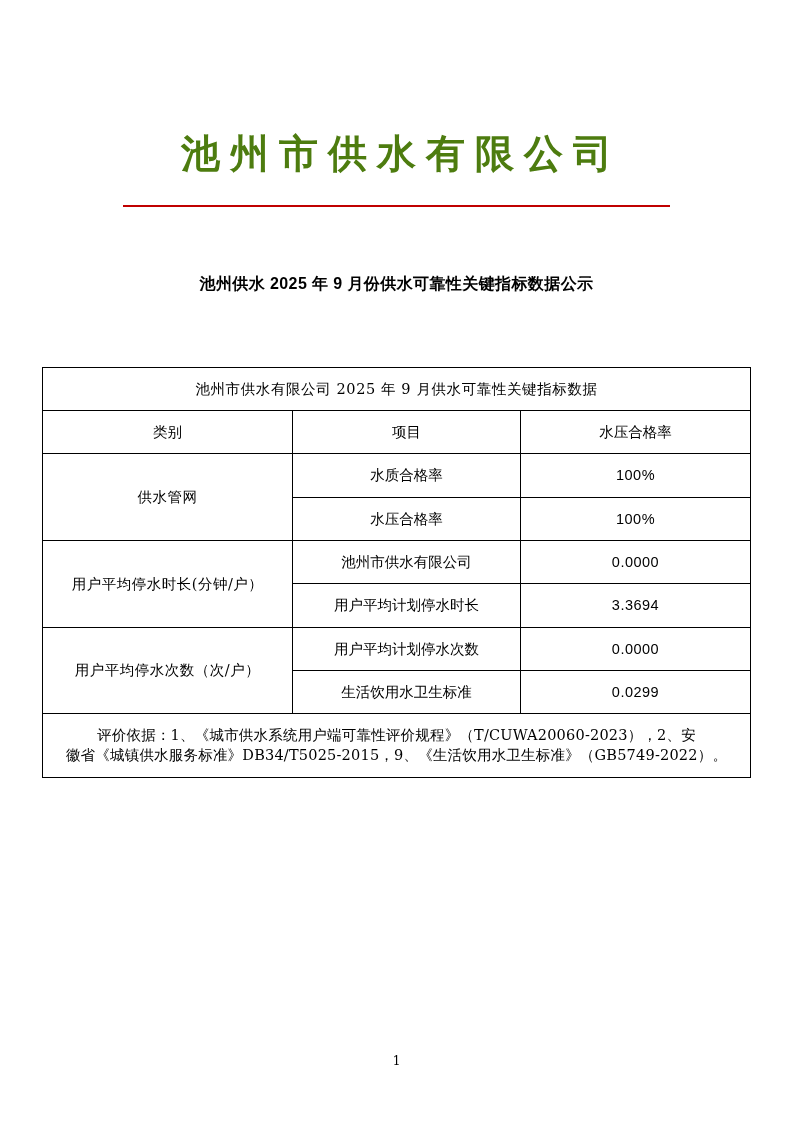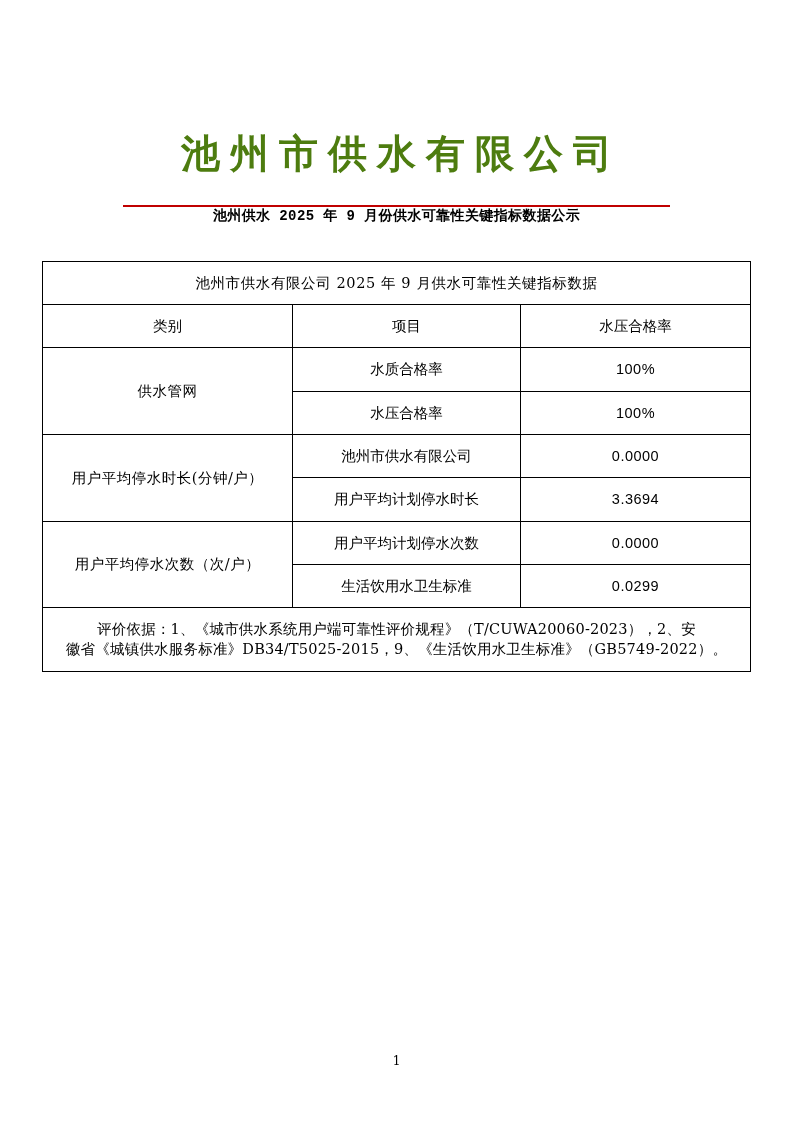--- a/index.html
+++ b/index.html
@@ -39,30 +39,31 @@
   }
   .letterhead-rule {
     margin: 26px auto 0 auto;
     width: 547px;
     height: 2px;
     background: #c00000;
   }
 
   
   .doc-title {
+    margin-top: 67px;
     text-align: center;
-    font-family: Liberation Mono, monospace;
+    font-family: Liberation Sans, sans-serif;
     font-weight: bold;
-    font-size: 14px;
+    font-size: 16px;
     letter-spacing: 0.4px;
   }
 
   
   .table-wrap {
-    margin-top: 36px;
+    margin-top: 72px;
   }
   table.data {
     border-collapse: collapse;
     width: 708px;
     margin: 0 auto;
     table-layout: fixed;
   }
   table.data td {
     border: 1px solid #000000;
     font-size: 14.5px;

